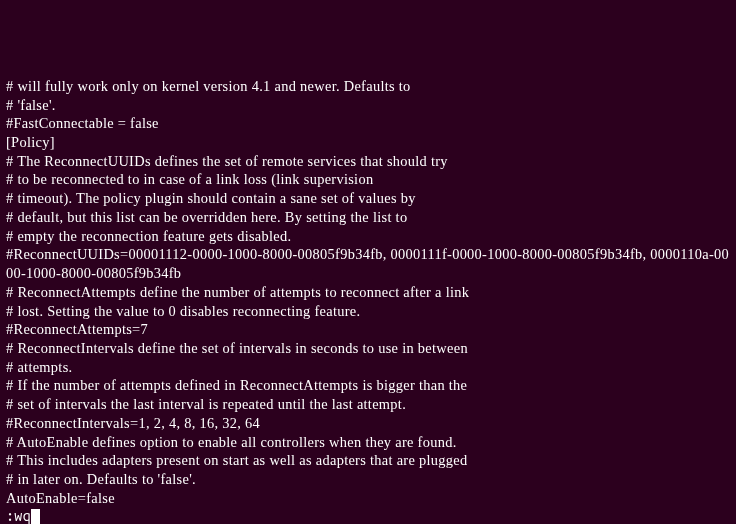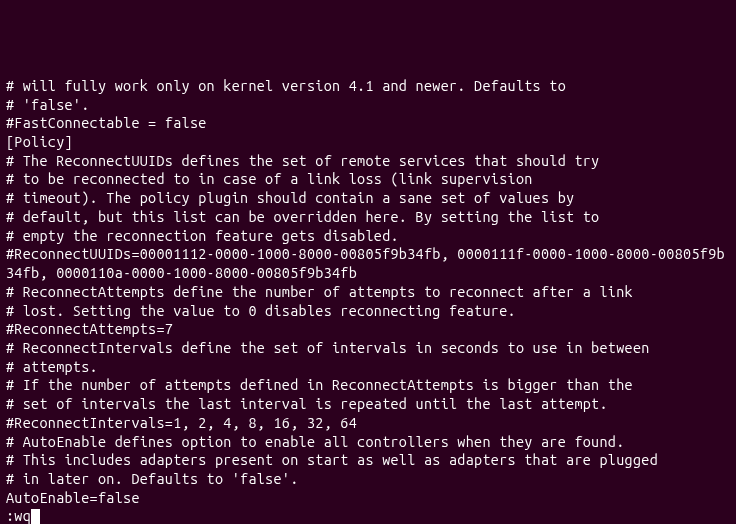--- a/index.html
+++ b/index.html
@@ -16,20 +16,21 @@
       padding: 2px 6px;
       width: 736px;
       height: 524px;
       overflow: hidden;
       white-space: pre-wrap;
       word-break: break-all;
       letter-spacing: 0.3px;
     }
     .line {
       white-space: pre-wrap;
+      font-family: Liberation Serif, serif;
     }
     .command-line {
       display: flex;
       align-items: center;
     }
     .cursor {
       display: inline-block;
       width: 9px;
       height: 16px;
       background-color: #ffffff;

